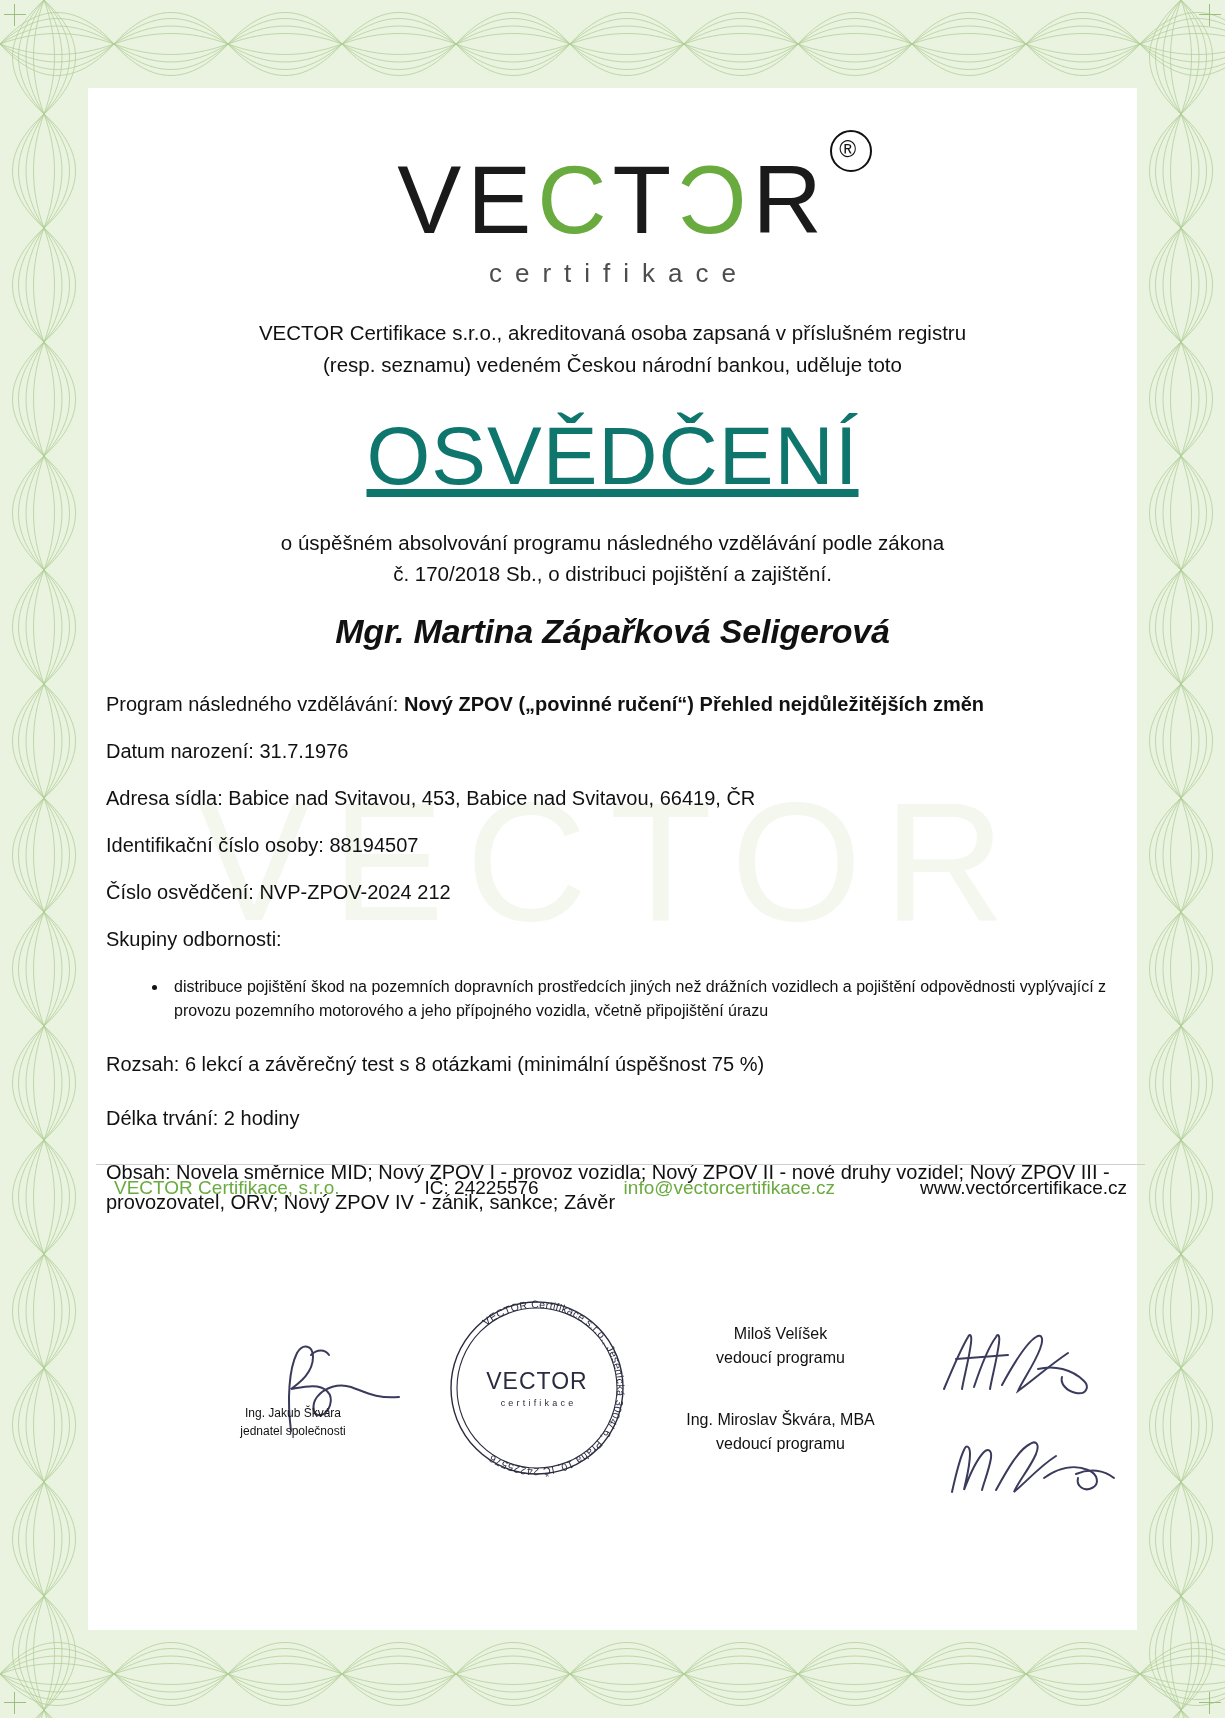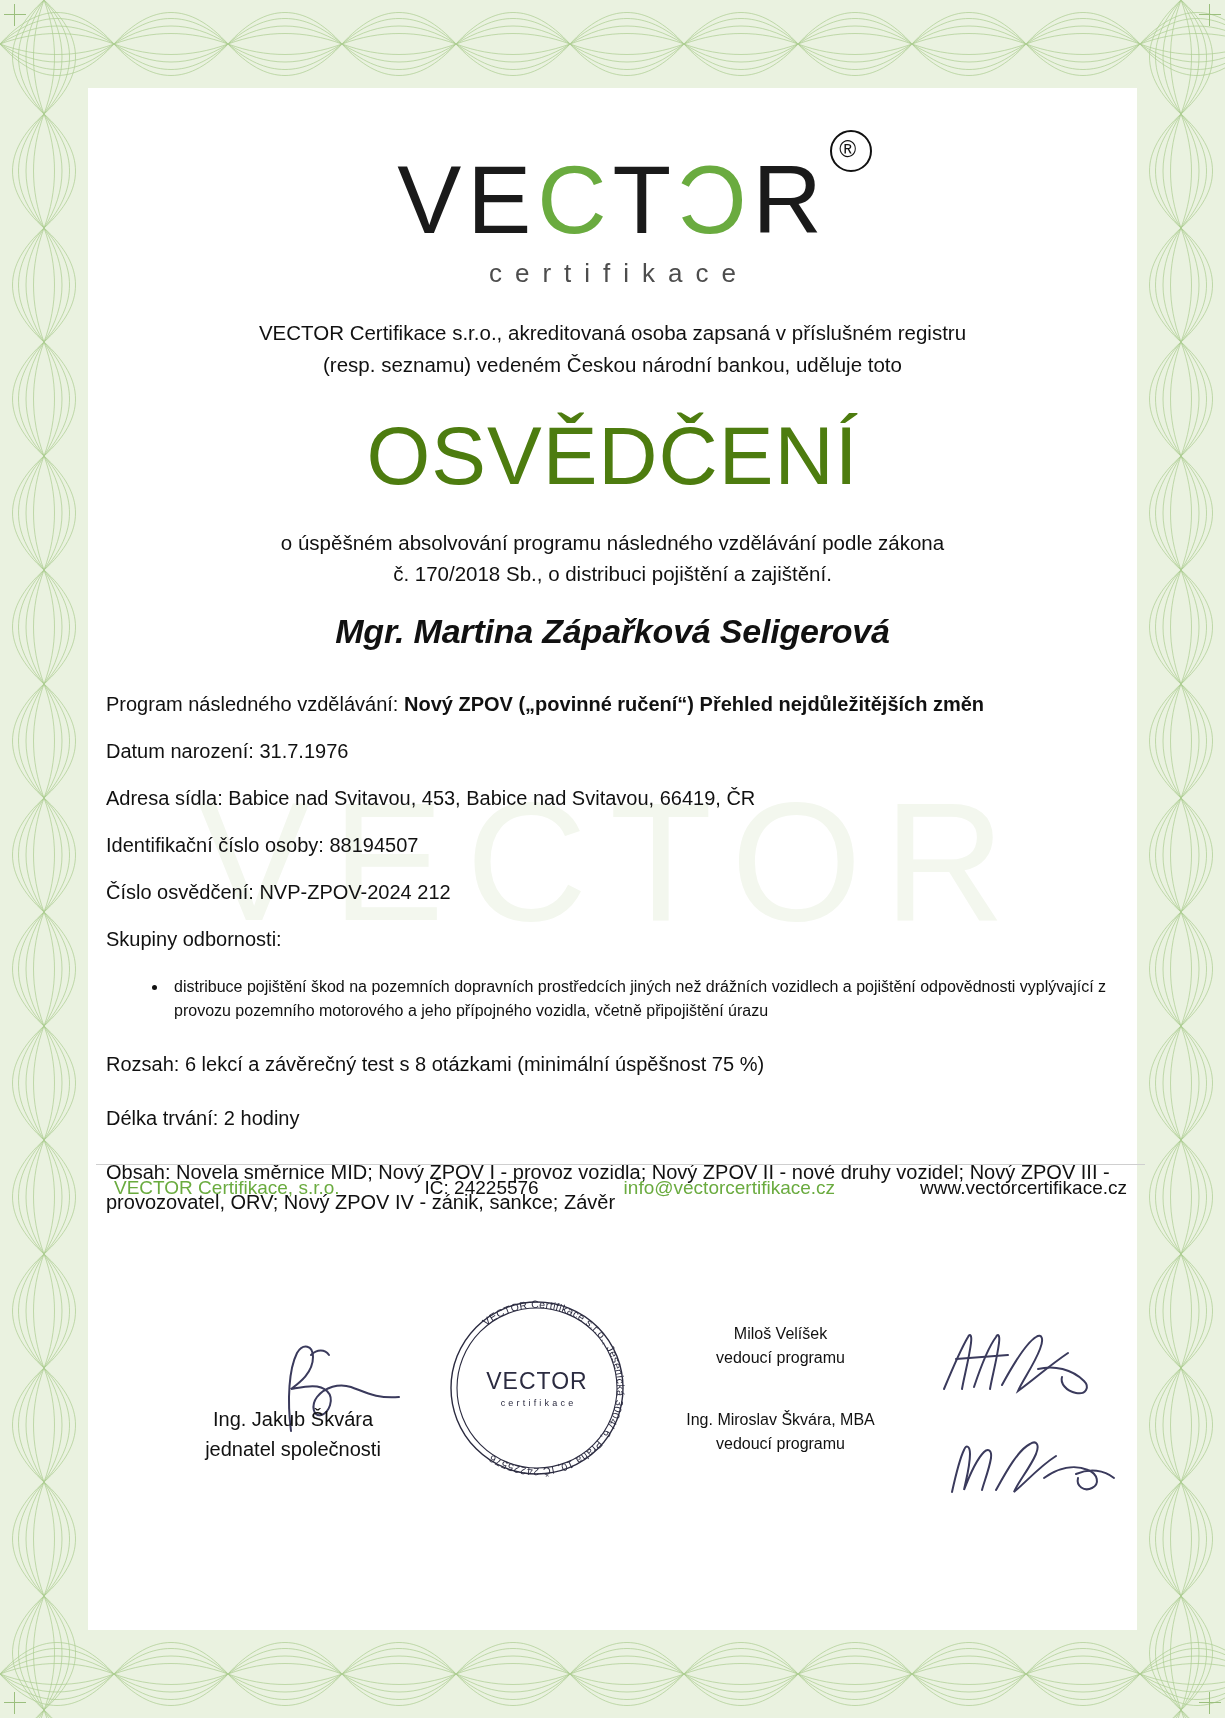--- a/index.html
+++ b/index.html
@@ -137,23 +137,24 @@
     font-size: 20.5px;
     line-height: 1.55;
     color: #111;
   }
 
   .main-title {
     margin-top: 34px;
     text-align: center;
     font-size: 82px;
     line-height: 1;
-    color: #4d7c0f;
+    color: #0f766e;
     letter-spacing: 1px;
     font-weight: 400;
+    text-decoration: underline;
   }
 
   .subtitle {
     margin-top: 30px;
     text-align: center;
     font-size: 20.5px;
     line-height: 1.55;
     color: #111;
   }
 
@@ -197,21 +198,21 @@
     width: 1049px;
     height: 300px;
   }
 
   .sig-left {
     position: absolute;
     left: 60px;
     top: 120px;
     width: 290px;
     text-align: center;
-    font-size: 20px;
+    font-size: 12px;
     color: #111;
     line-height: 1.5;
   }
 
   .sig-right-names {
     position: absolute;
     left: 540px;
     top: 38px;
     width: 305px;
     text-align: center;

